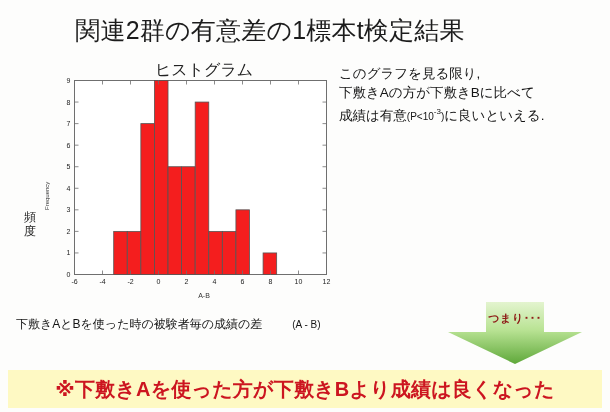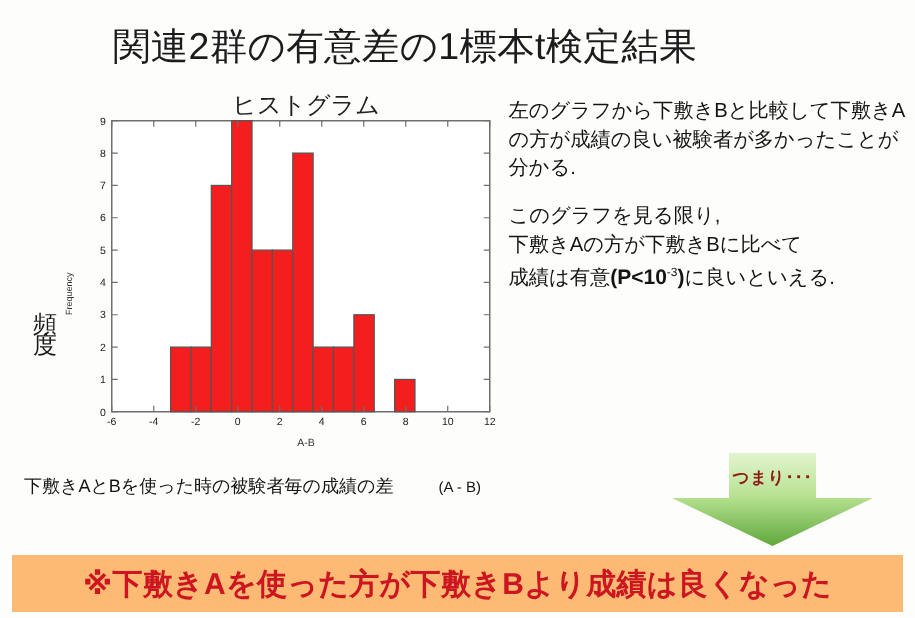--- a/index.html
+++ b/index.html
@@ -31,21 +31,21 @@
     left:14px;top:60px;
     width:326px;height:250px;
   }
   #chart-title{
     position:absolute;left:60px;top:0;width:260px;
     text-align:center;font-size:16px;color:#222;
   }
   #ylabel-jp{
     position:absolute;
     left:8px;top:150px;
-    font-size:16px;line-height:14px;
+    font-size:12px;line-height:14px;
     width:16px;text-align:center;color:#1a1a1a;
   }
   #ylabel-en{
     position:absolute;
     left:30px;top:150px;
     font-size:6px;color:#333;
     transform:rotate(-90deg);
     transform-origin:left top;
     white-space:nowrap;
   }
@@ -67,21 +67,21 @@
   #right-col{
     position:absolute;
     left:339px;top:64px;width:268px;
   }
   .para{
     font-size:13.5px;
     line-height:19px;
     color:#141414;
     margin:0 0 13px 0;
   }
-  .para .lat{font-size:14px;font-weight:bold;}
+  .para .lat{font-size:10px;}
   sup{font-size:8px;vertical-align:super;}
 
   
   #arrow-wrap{
     position:absolute;
     left:430px;top:302px;
     width:170px;height:62px;
   }
   #arrow-svg{position:absolute;left:0;top:0;}
   #arrow-text{
@@ -91,21 +91,21 @@
     font-size:11px;font-weight:bold;
     color:#8e1b17;
     letter-spacing:.5px;
   }
 
   
   #bottom-banner{
     position:absolute;
     left:8px;top:370px;
     width:594px;height:38px;
-    background:#fdba74;
+    background:#fef9c3;
     display:flex;align-items:center;justify-content:center;
   }
   #bottom-banner-text{
     font-size:20px;font-weight:bold;
     color:#cc1520;
     white-space:nowrap;
     letter-spacing:.2px;
   }
 </style>
 </head>
@@ -205,21 +205,20 @@
     </svg>
 
     <div id="xlabel">A-B</div>
   </div>
 
   <div id="chart-caption">
     <span>下敷きAとBを使った時の被験者毎の成績の差</span><span class="sub">(A - B)</span>
   </div>
 
   <div id="right-col">
-    <p class="para">左のグラフから下敷きBと比較して下敷きAの方が成績の良い被験者が多かったことが分かる.</p>
     <p class="para">
       <span>このグラフを見る限り,</span><br>
       <span>下敷きAの方が下敷きBに比べて</span><br>
       <span>成績は有意</span><span class="lat">(P&lt;10</span><sup>-3</sup><span class="lat">)</span><span>に良いといえる.</span>
     </p>
   </div>
 
   <div id="arrow-wrap">
     <svg id="arrow-svg" width="170" height="62">
       <defs>

